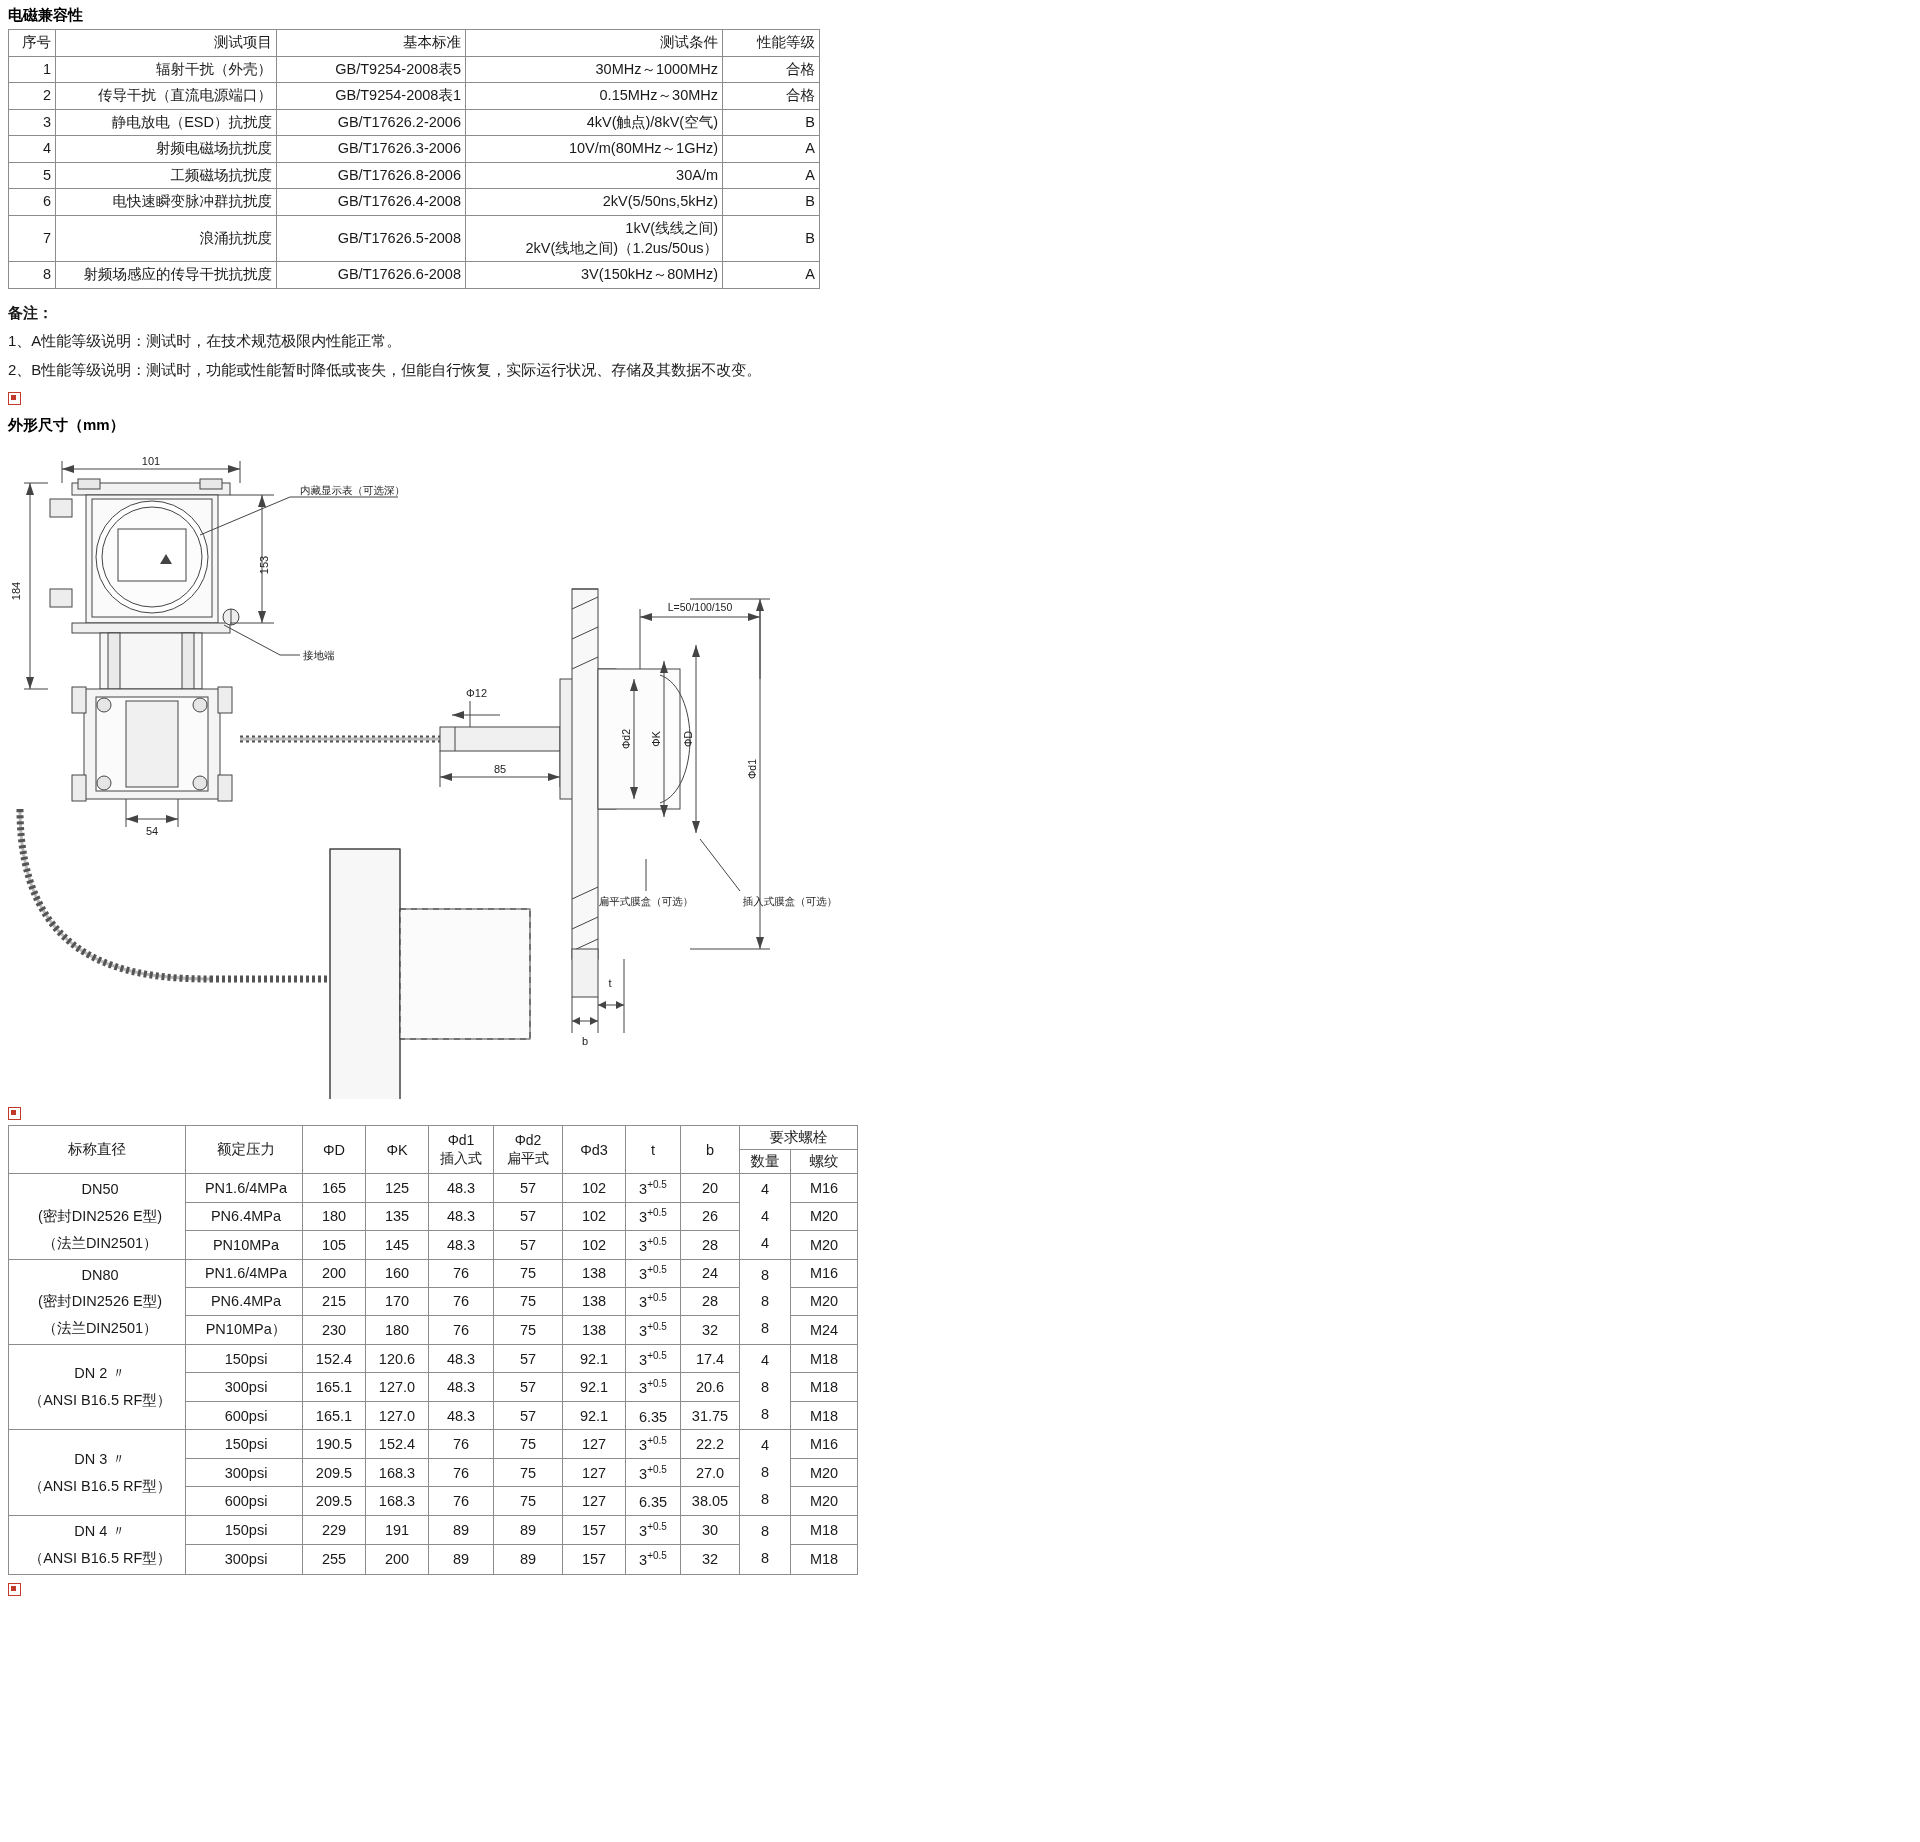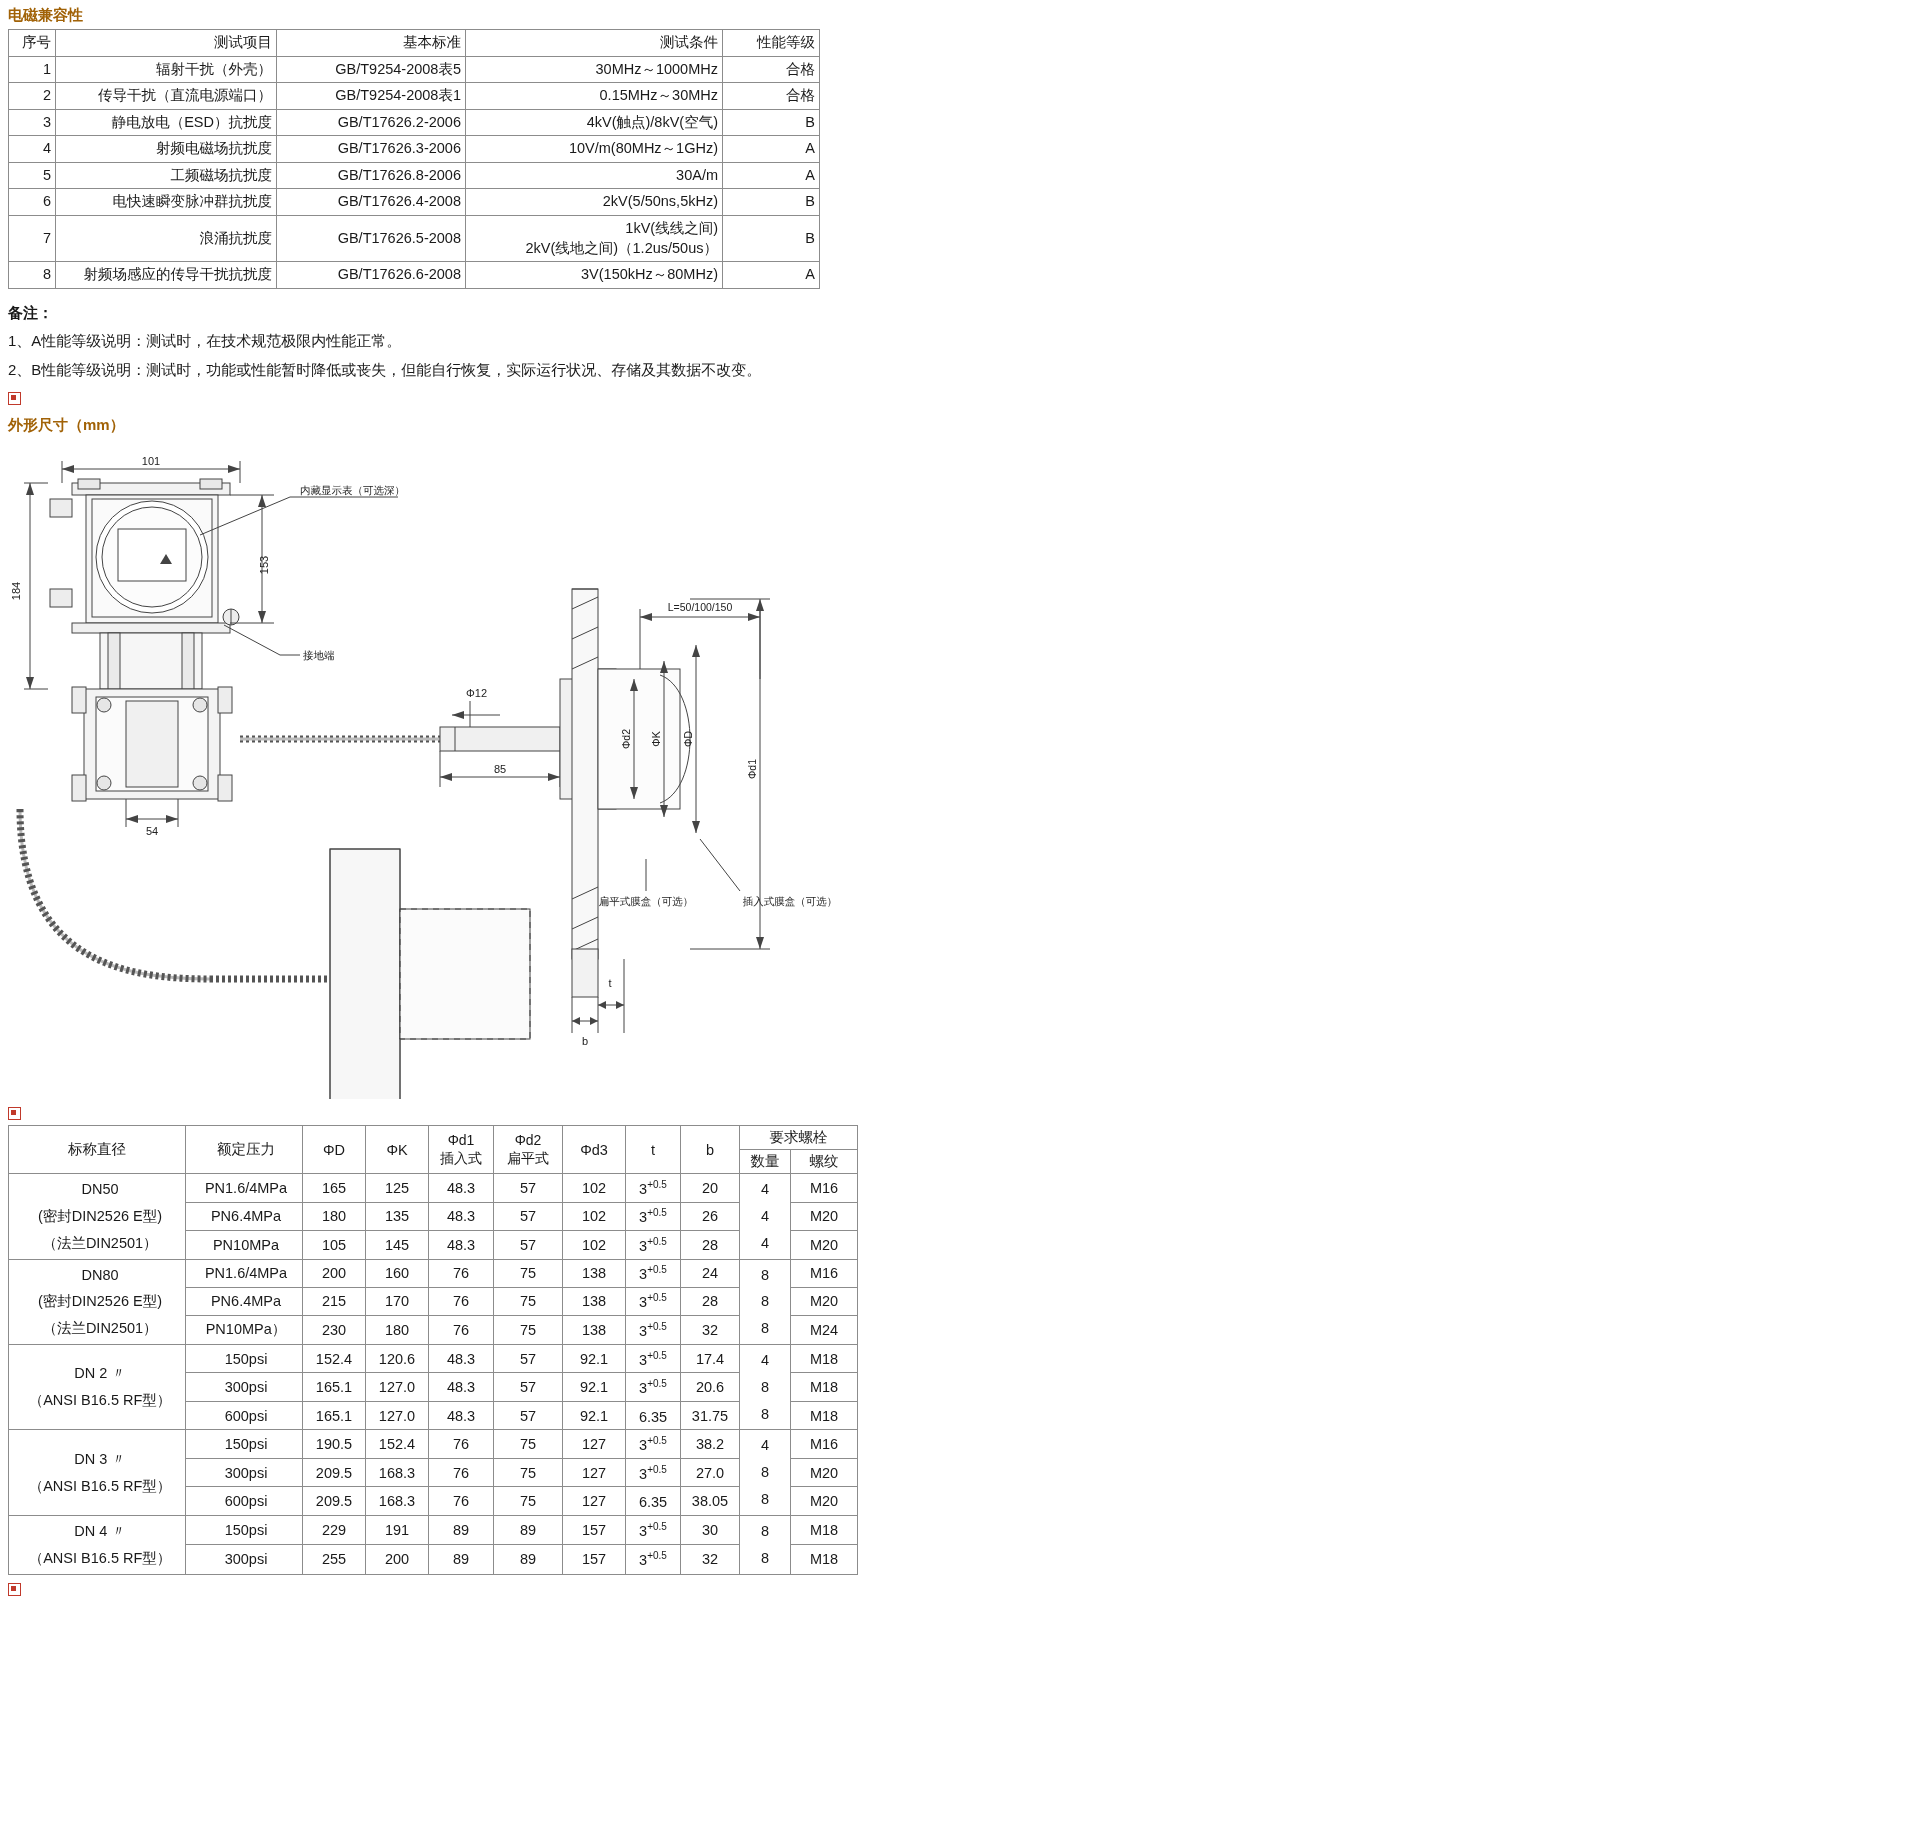--- a/index.html
+++ b/index.html
@@ -14,21 +14,21 @@
     font-size: 15px;
   }
   .page {
     width: 1920px;
     position: relative;
     padding: 0;
   }
   .section-title {
     font-weight: bold;
     font-size: 15px;
-    color: #a16207;
+    color: #000000;
     margin: 6px 14px 4px 8px;
   }
   
   table.emc {
     border-collapse: collapse;
     margin-left: 8px;
     font-size: 14.5px;
   }
   table.emc td, table.emc th {
     border: 1px solid #8c8c8c;
@@ -554,21 +554,21 @@
           <div>DN 3 〃</div>
           <div>（ANSI B16.5 RF型）</div>
         </td>
         <td class="f-press">150psi</td>
         <td>190.5</td>
         <td>152.4</td>
         <td>76</td>
         <td>75</td>
         <td>127</td>
         <td><span>3</span><span class="sup">+0.5</span></td>
-        <td>38.2</td>
+        <td>22.2</td>
         <td rowspan="3" class="stack-cell">
           <div>4</div>
           <div>8</div>
           <div>8</div>
         </td>
         <td>M16</td>
       </tr>
       <tr>
         <td class="f-press">300psi</td>
         <td>209.5</td>

